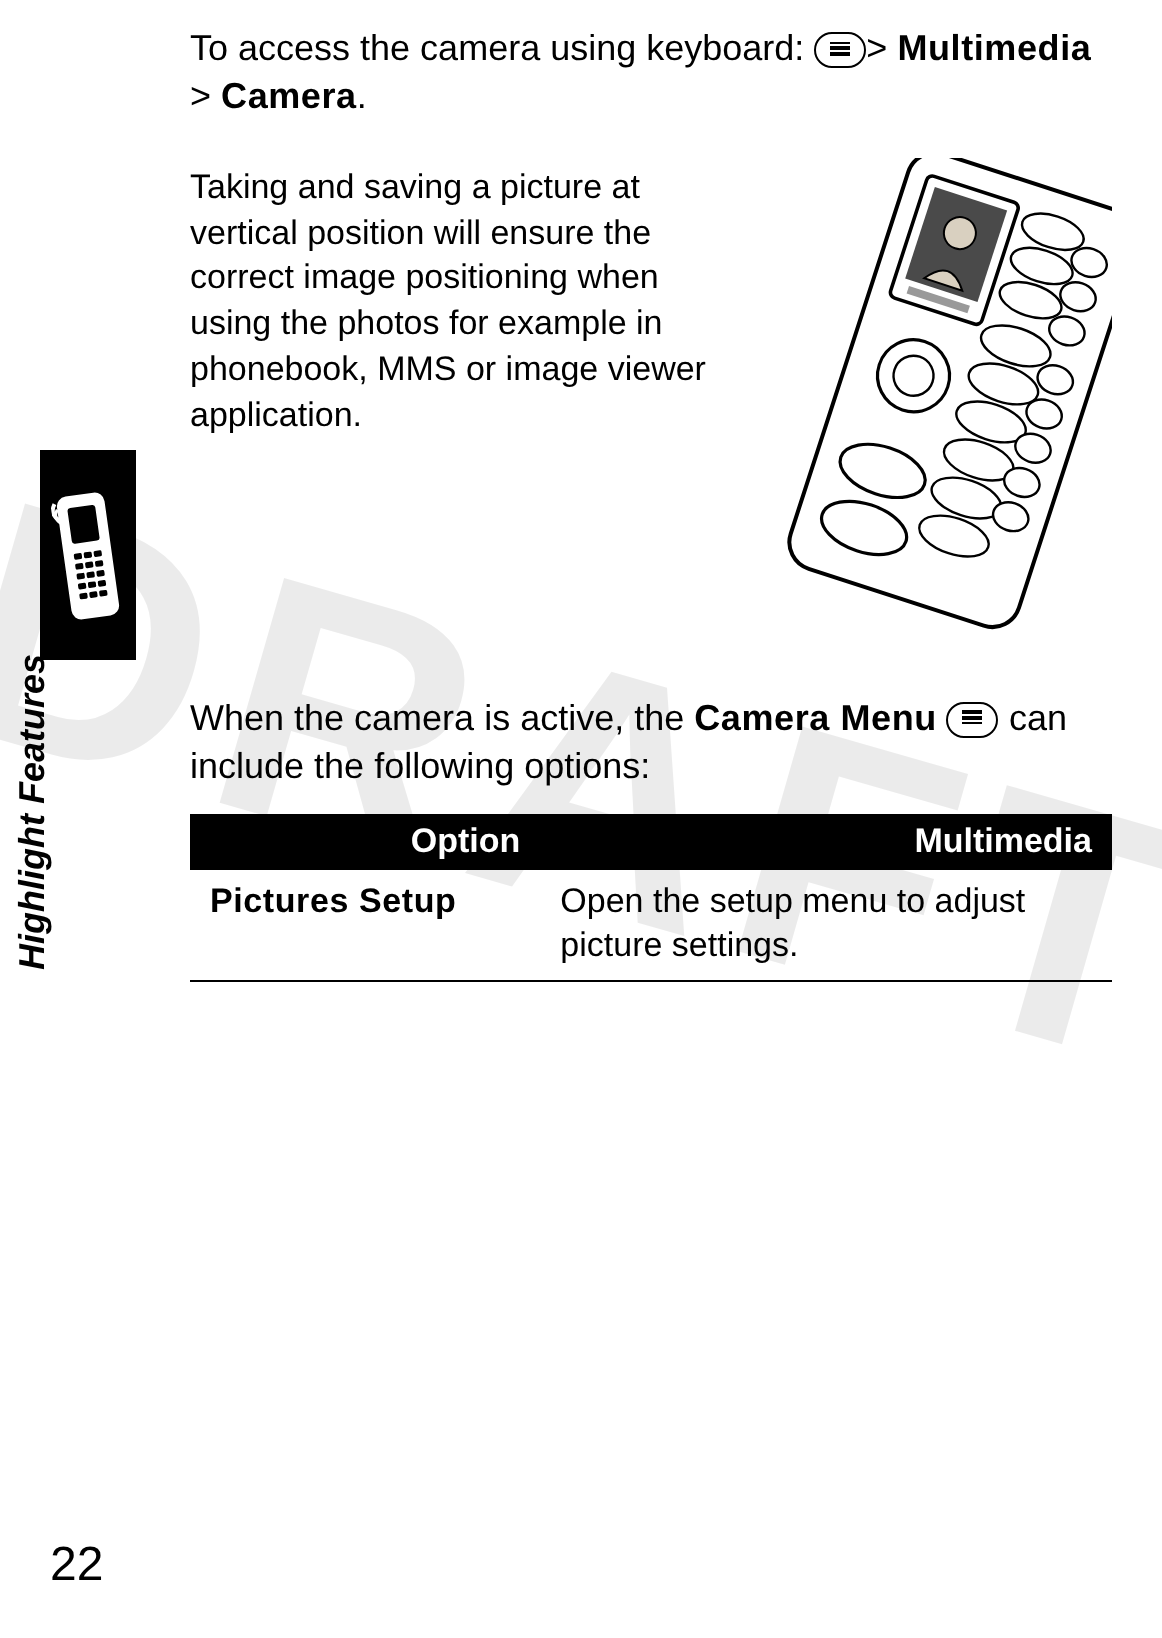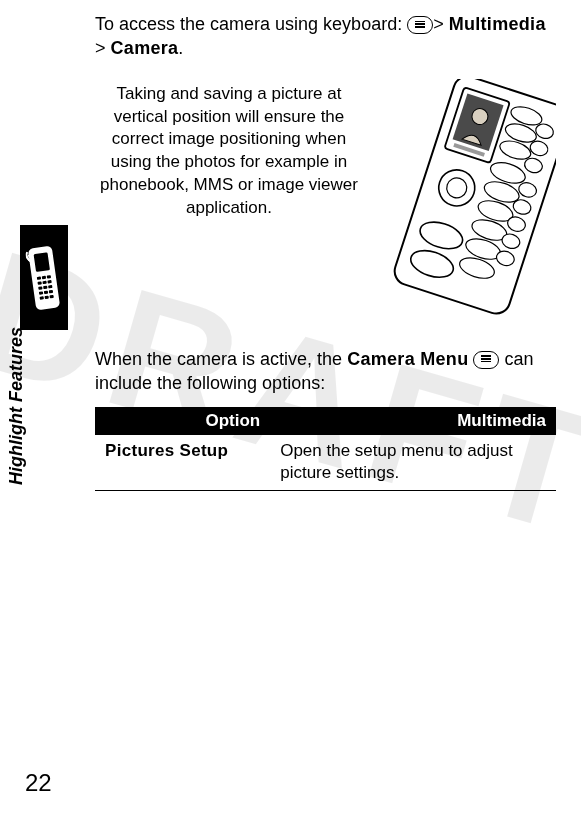--- a/index.html
+++ b/index.html
@@ -75,21 +75,21 @@
   .top-block { margin-bottom: 18px; }
 
   .mid-row {
     display: flex;
     gap: 18px;
     margin-bottom: 28px;
     align-items: flex-start;
   }
   .tip {
     flex: 1;
-    text-align: center;
+    text-align: left;
     font-size: 17px;
     line-height: 1.35;
     padding-top: 4px;
   }
   .phone-art { width: 175px; height: 240px; flex-shrink: 0; }
 
   .camera-menu-para { margin-bottom: 12px; }
 
   table.opts {
     width: 100%;

